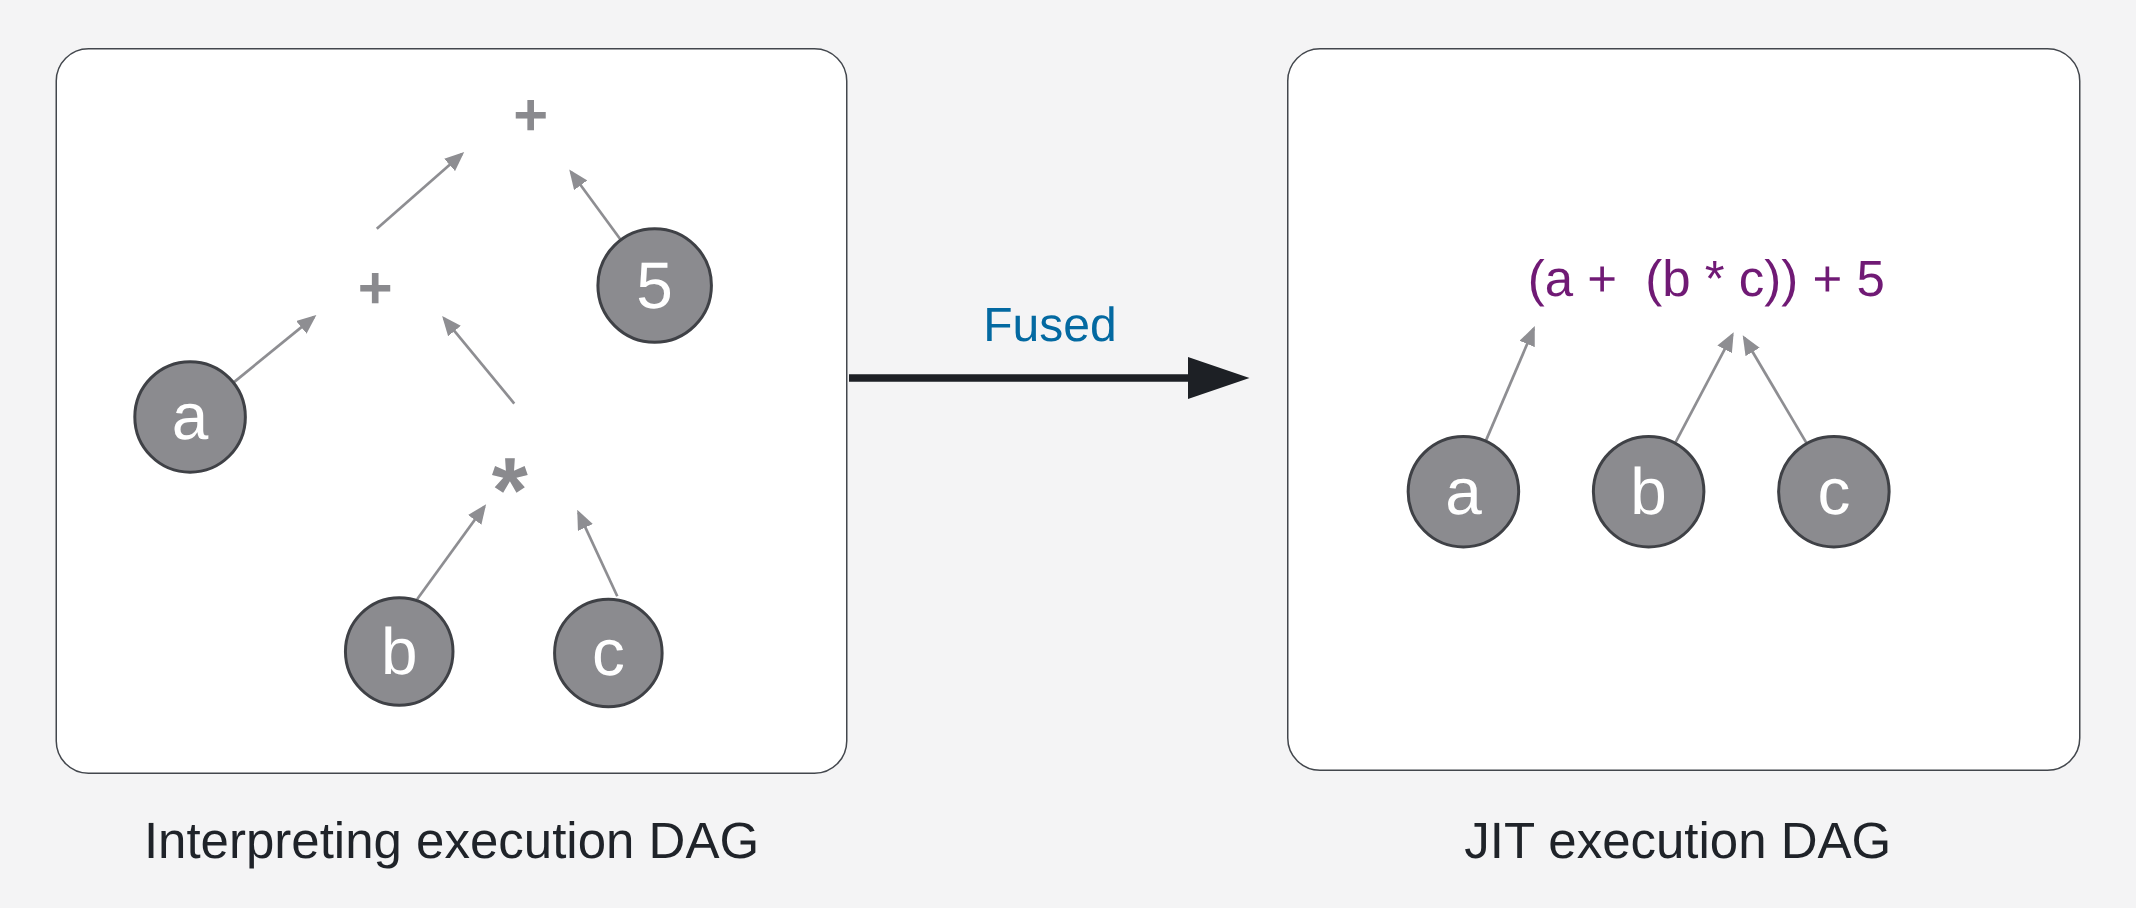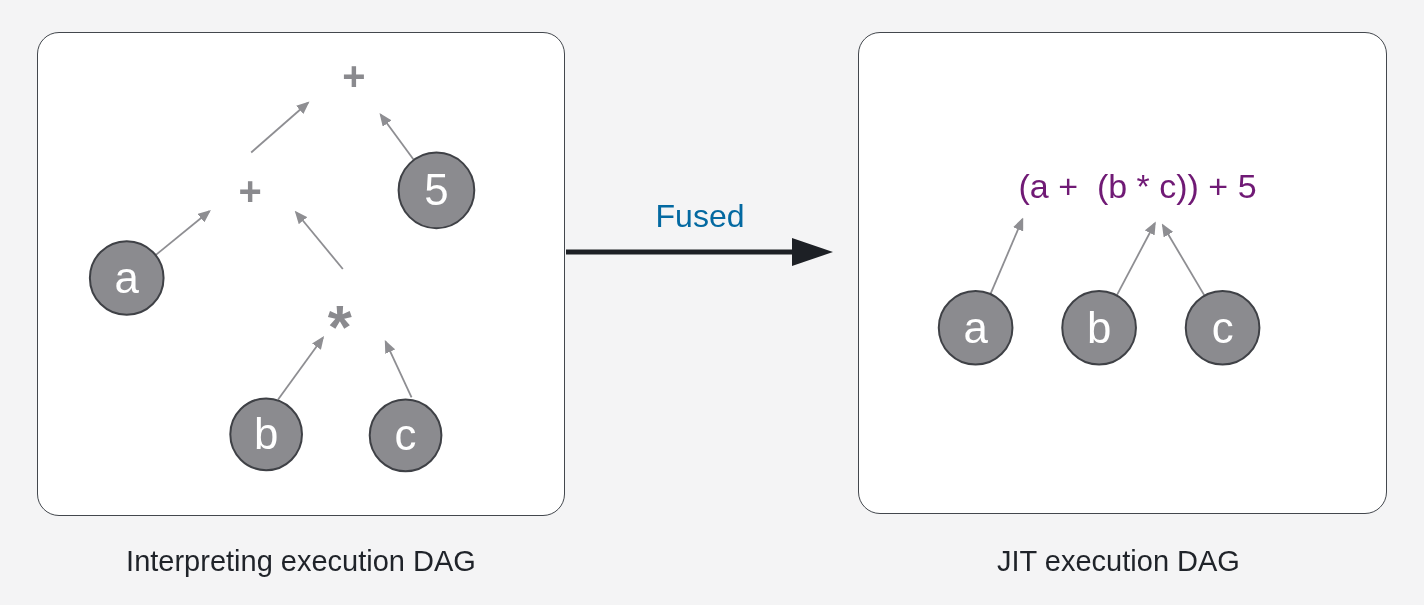--- a/index.html
+++ b/index.html
@@ -21,21 +21,21 @@
     border-radius: 22px;
     box-sizing: border-box;
   }
   .panel-left  { left: 37px;  top: 32px; width: 528px; height: 484px; }
   .panel-right { left: 858px; top: 32px; width: 529px; height: 482px; }
   .panel svg { display: block; width: 100%; height: 100%; }
   .caption {
     position: absolute;
     top: 543px;
     text-align: center;
-    font-size: 29px;
+    font-size: 34px;
     line-height: 36px;
     color: #1f2329;
   }
   .caption-left  { left: 37px;  width: 528px; }
   .caption-right { left: 854px; width: 529px; }
   .fused-label {
     position: absolute;
     left: 565px;
     top: 197px;
     width: 270px;

